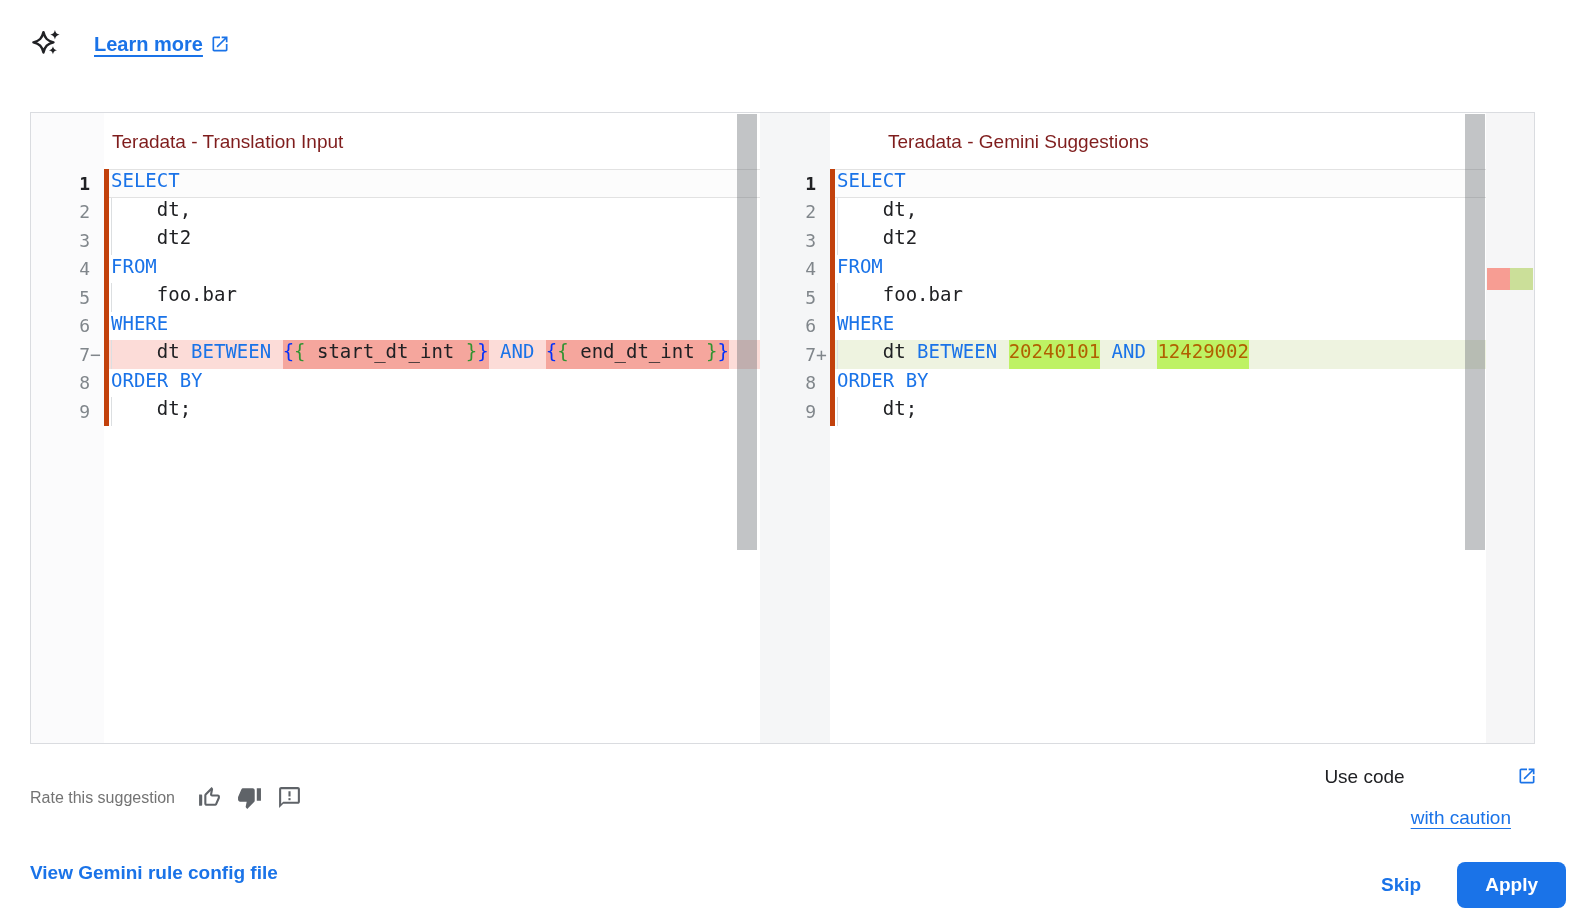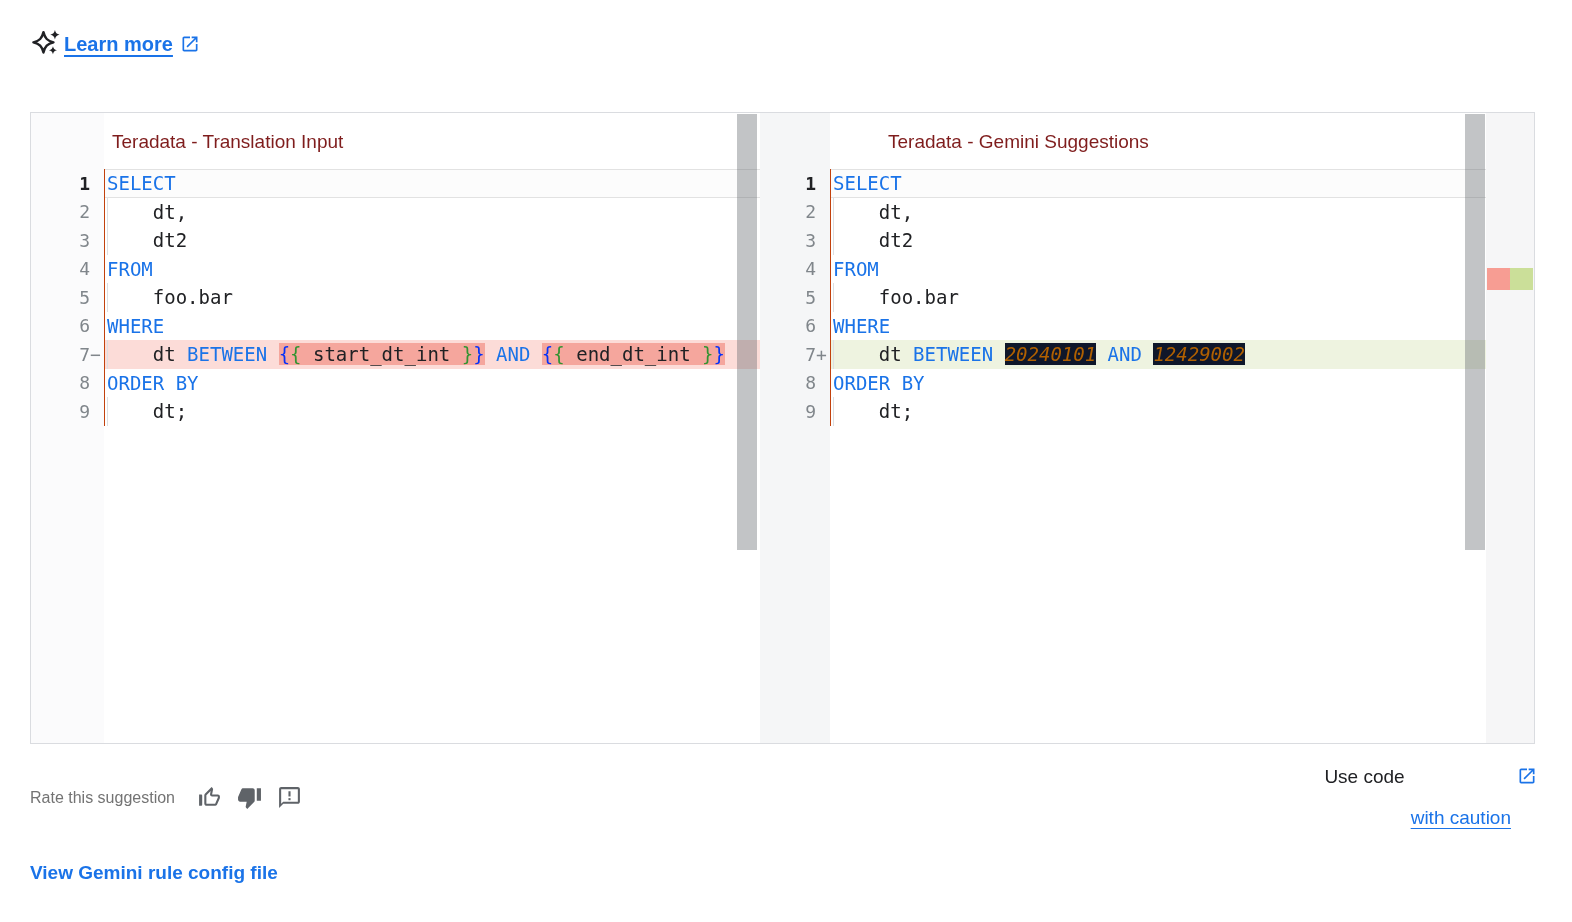--- a/index.html
+++ b/index.html
@@ -2,21 +2,21 @@
 <html><head>
 <meta charset="utf-8">
 <style>
   html,body{margin:0;padding:0;background:#fff;width:1572px;height:922px;
     font-family:"Liberation Sans",sans-serif;color:#202124;overflow:hidden;position:relative;}
 
   
   .header{position:absolute;top:27px;left:30px;display:flex;align-items:center;}
   .spark{width:34px;height:34px;flex:0 0 auto;}
   .header-title{font-size:22px;color:#202124;margin-left:26px;}
-  .learn-more{display:flex;align-items:center;gap:7px;cursor:pointer;text-align:right;}
+  .learn-more{display:flex;align-items:center;gap:7px;margin-left:30px;cursor:pointer;text-align:right;}
   .learn-more .lm-text{font-size:20px;font-weight:bold;color:#1a73e8;text-decoration:underline;text-underline-offset:4px;}
 
   
   .diff-wrap{position:absolute;top:112px;left:30px;width:1505px;height:632px;
     border:1px solid #dadce0;background:#fff;display:flex;box-sizing:border-box;}
   .editor{position:relative;height:100%;}
   .editor-left{width:729px;}
   .editor-right{flex:1;}
   .gutter-bg{position:absolute;top:0;bottom:0;left:0;}
   .editor-left .gutter-bg{width:73px;background:#fbfbfc;}
@@ -26,31 +26,31 @@
   .editor-right .ed-title{left:80px;margin-left:48px;}
 
   .rows{position:absolute;top:56px;left:0;right:0;}
   .editor-right .rows{right:48px;}
   .line-row{display:flex;height:28.5px;align-items:center;}
   .gutter-cell{display:flex;justify-content:flex-end;align-items:center;
     font-family:"DejaVu Sans Mono",monospace;font-size:18px;color:#80868b;height:100%;flex:0 0 auto;}
   .editor-left .gutter-cell{width:73px;}
   .editor-right .gutter-cell{width:70px;}
   .lsign{width:14px;text-align:left;}
-  .line-content{flex:1;height:100%;display:flex;align-items:center;white-space:pre;
+  .line-content{flex:1;height:100%;display:flex;white-space:pre;
     font-family:"DejaVu Sans Mono",monospace;font-size:19px;color:#202124;
-    border-left:1px solid #c2410c;padding-left:2px;position:relative;min-width:0;}
+    border-left:5px solid #c2410c;padding-left:2px;position:relative;min-width:0;}
   .line-content.guide::before{content:"";position:absolute;left:2px;top:0;bottom:0;width:1px;background:#dcdfe1;}
   .row-current .line-content{background:#fcfcfc;
     box-shadow:inset 0 1px 0 #e2e2e2, inset 0 -1px 0 #e2e2e2;}
   .row-current .lnum{color:#202124;font-weight:bold;}
   .row-removed .line-content{background:#fcdcd8;}
   .row-added .line-content{background:#eef3e0;}
   .row-removed .wd{background:#f5a69d;}
-  .row-added .wd{background:#0f172a;font-style:italic;}
+  .row-added .wd{background:#bef264;}
 
   .tok-kw{color:#1a73e8;}
   .tok-plain{color:#202124;}
   .tok-num{color:#b06000;}
   .tok-br1{color:#0431fa;}
   .tok-br2{color:#319331;}
 
   .sb{position:absolute;top:1px;width:20px;height:436px;background:rgba(95,99,104,0.38);}
   .editor-left .sb{right:3px;}
   .editor-right .sb{right:49px;}
@@ -269,13 +269,17 @@
     <span class="uc-plain">Use code</span>
     <span class="caution-link">with caution</span>
     <svg width="20" height="20" viewBox="0 0 24 24">
       <path d="M19 19H5V5h7V3H5c-1.11 0-2 .9-2 2v14c0 1.1.89 2 2 2h14c1.1 0 2-.9 2-2v-7h-2v7zM14 3v2h3.59l-9.83 9.83 1.41 1.41L19 6.41V10h2V3h-7z" fill="#1a73e8"></path>
     </svg>
   </div>
 </div>
 
 <div class="action-row">
   <span class="config-link">View Gemini rule config file</span>
+  <div class="right-actions">
+    <button class="skip-btn">Skip</button>
+    <button class="apply-btn">Apply</button>
+  </div>
 </div>
 
 </body></html>

